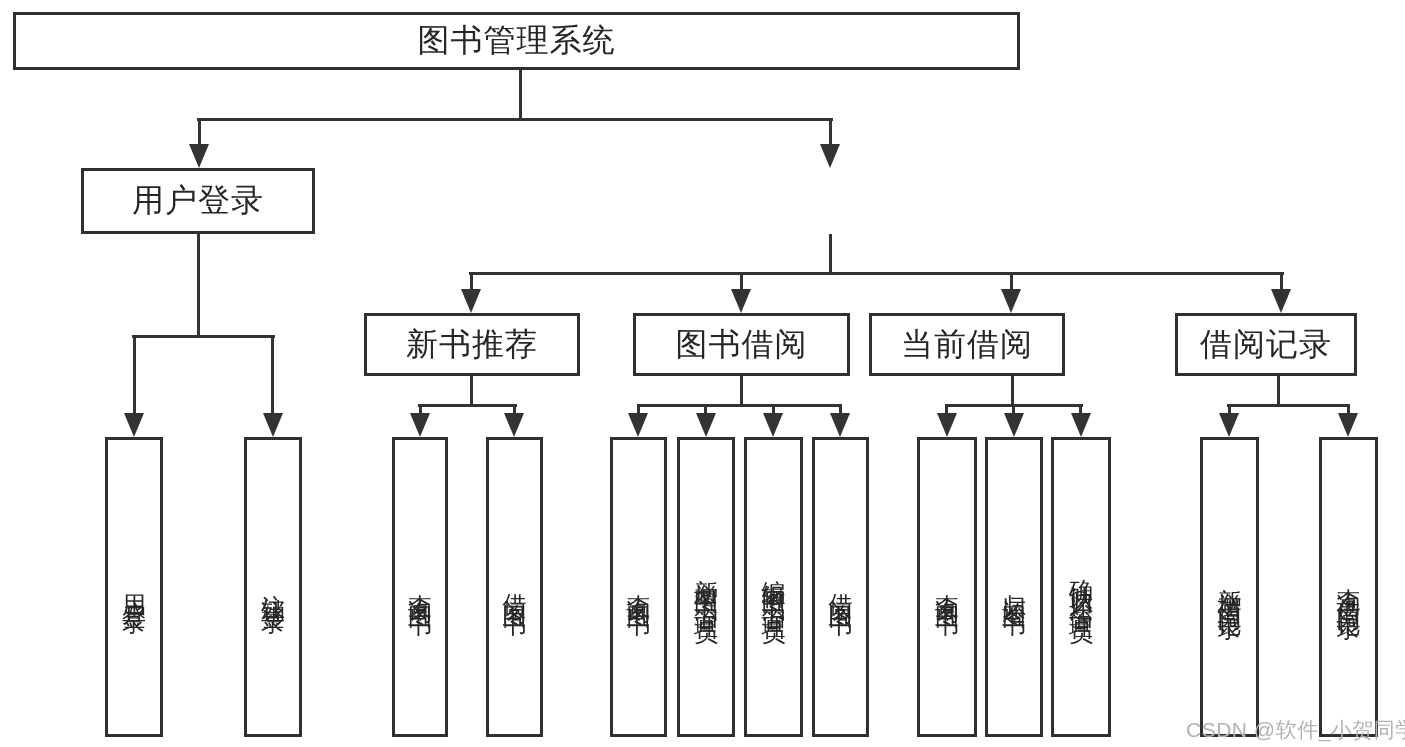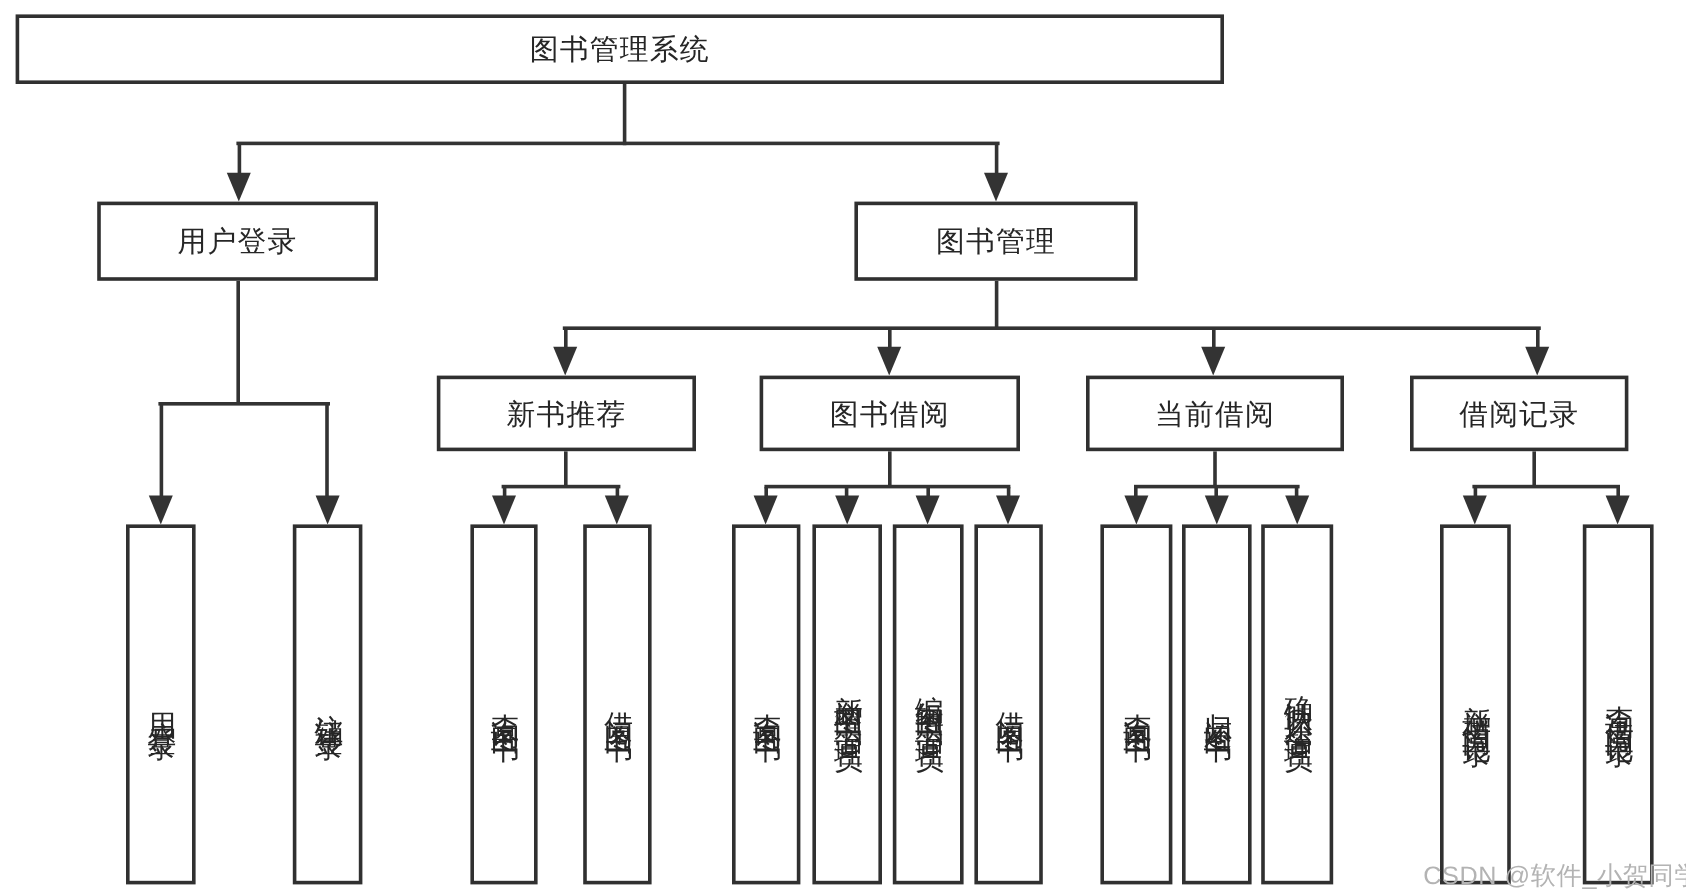--- a/index.html
+++ b/index.html
@@ -5,21 +5,21 @@
   html,body{margin:0;padding:0;background:#fff;}
   body{font-family:"Liberation Sans","DejaVu Sans",sans-serif;}
   .canvas{position:relative;width:1405px;height:747px;background:#ffffff;overflow:hidden;}
   
   .vl{position:absolute;width:3px;background:#333333;}
   .hl{position:absolute;height:3px;background:#333333;}
   .ar{position:absolute;width:0;height:0;border-left:10px solid transparent;border-right:10px solid transparent;border-top:24px solid #333333;}
   
   .node{position:absolute;box-sizing:border-box;border:3px solid #303030;background:#ffffff;
         display:flex;align-items:center;justify-content:center;color:#262626;}
-  .node.h span{font-size:24px;letter-spacing:1px;white-space:nowrap;}
+  .node.h span{font-size:32px;letter-spacing:1px;white-space:nowrap;}
   .node.v span{writing-mode:vertical-rl;text-orientation:mixed;font-size:24px;letter-spacing:6px;line-height:1;white-space:nowrap;}
   .watermark{position:absolute;left:1186px;top:716px;font-size:21px;color:#b3b3b3;white-space:nowrap;z-index:5;letter-spacing:0.5px;}
 </style>
 </head>
 <body>
 
 <div class="canvas">
 
   <div>
     <i class="vl" style="left:519px;top:70px;height:51px"></i>
@@ -94,31 +94,28 @@
     <i class="ar" style="left:1338px;top:413px"></i>
   </div>
 
   <div class="node h" style="left:13px;top:12px;width:1007px;height:58px">
     <span>图书管理系统</span>
   </div>
 
   <div class="node h" style="left:81px;top:168px;width:234px;height:66px">
     <span>用户登录</span>
   </div>
-  <div class="node h" style="left:712px;top:168px;width:236px;height:66px">
-    <span>图书管理</span>
-  </div>
 
   <div class="node h" style="left:364px;top:313px;width:216px;height:63px">
     <span>新书推荐</span>
   </div>
   <div class="node h" style="left:633px;top:313px;width:217px;height:63px">
     <span>图书借阅</span>
   </div>
-  <div class="node h" style="left:905px;top:313px;width:215px;height:63px">
+  <div class="node h" style="left:869px;top:313px;width:196px;height:63px">
     <span>当前借阅</span>
   </div>
   <div class="node h" style="left:1175px;top:313px;width:182px;height:63px">
     <span>借阅记录</span>
   </div>
 
   <div class="node v" style="left:105px;top:437px;width:58px;height:300px">
     <span>用户登录</span>
   </div>
   <div class="node v" style="left:244px;top:437px;width:58px;height:300px">

